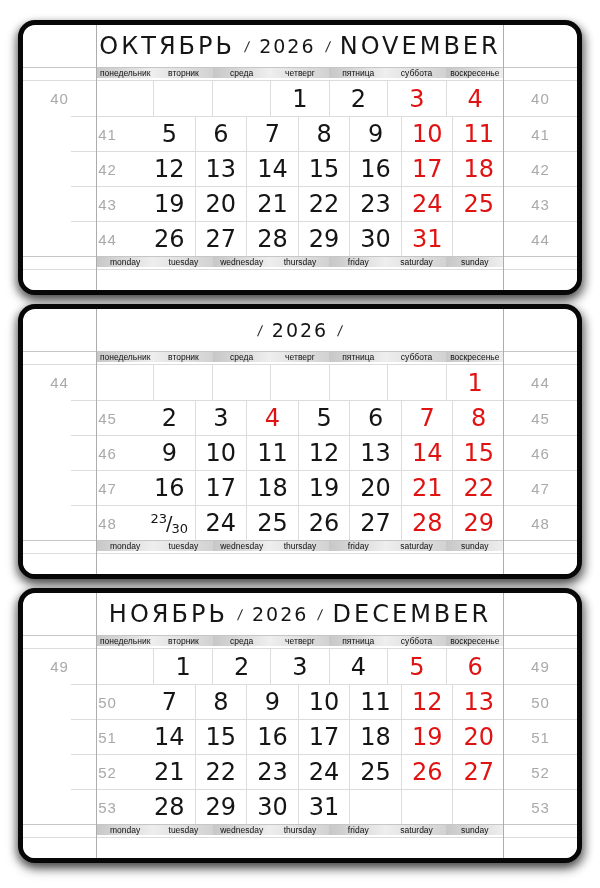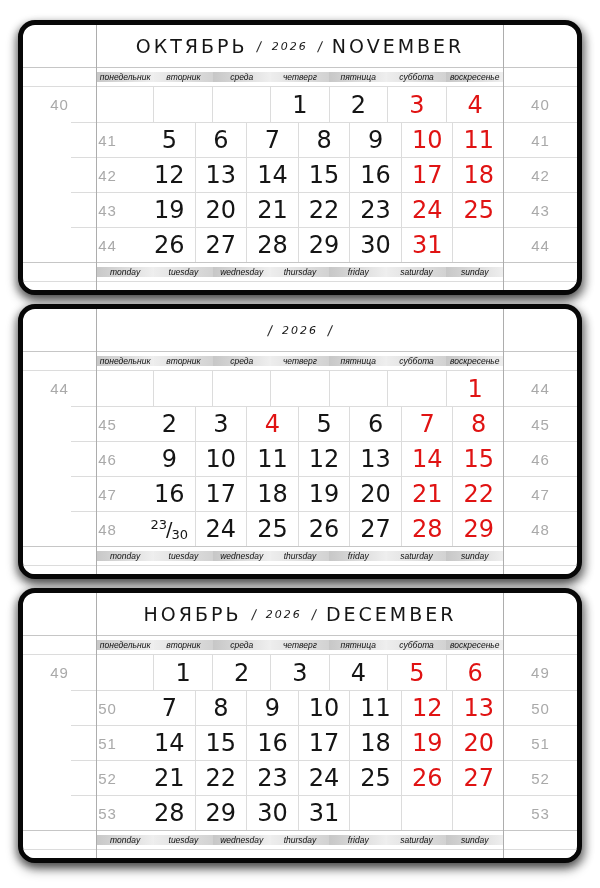--- a/index.html
+++ b/index.html
@@ -17,26 +17,26 @@
     position: relative;
     overflow: hidden;
   }
   .inner { position: relative; height: 100%; display: flex; flex-direction: column; }
 
   .vline { position: absolute; top: 0; bottom: 0; width: 1px; background: #adadad; z-index: 2; }
   .vline.l { left: 73px; }
   .vline.r { right: 73px; }
 
   .title-row { height: 42px; display: flex; align-items: center; justify-content: center; }
-  .t-main { font-family: "DejaVu Sans", sans-serif; font-size: 19px; letter-spacing: 3px; color: #161616; white-space: nowrap; }
-  .t-year { font-family: "DejaVu Sans", sans-serif; font-size: 11px; letter-spacing: 2px; color: #161616; font-style: italic; }
+  .t-main { font-family: "DejaVu Sans", sans-serif; font-size: 24px; letter-spacing: 3px; color: #161616; white-space: nowrap; }
+  .t-year { font-family: "DejaVu Sans", sans-serif; font-size: 19px; letter-spacing: 2px; color: #161616; }
   .t-sep  { font-size: 15px; color: #2b2b2b; margin: 0 10px; display: inline-block; transform: skewX(-10deg); }
 
-  .band { height: 20px; display: flex; align-items: center;
-          border-top: 1px solid #c6c6c6; border-bottom: 1px solid #dcdcdc; font-style: italic; }
+  .band { height: 14px; display: flex; align-items: flex-start;
+          border-top: 1px solid #c6c6c6; border-bottom: 1px solid #dcdcdc; }
   .band .side-seg { width: 73px; flex: none; }
   .band .dcell { flex: 1; display: flex; align-items: center; justify-content: center;
                  font-size: 8.5px; color: #101010; white-space: nowrap; overflow: hidden; }
   .g-a { background: linear-gradient(90deg, #c7c7c7, #efefef); }
   .g-b { background: linear-gradient(90deg, #ededed, #d2d2d2); }
   .g-s { background: linear-gradient(90deg, #dedede, #f4f4f4); }
 
   .weeks { display: block; }
   .week-row { height: 35px; display: flex; text-align: right; }
   .week-row:not(:first-child) { border-top: 1px solid #dcdcdc; margin-left: 48px; }

